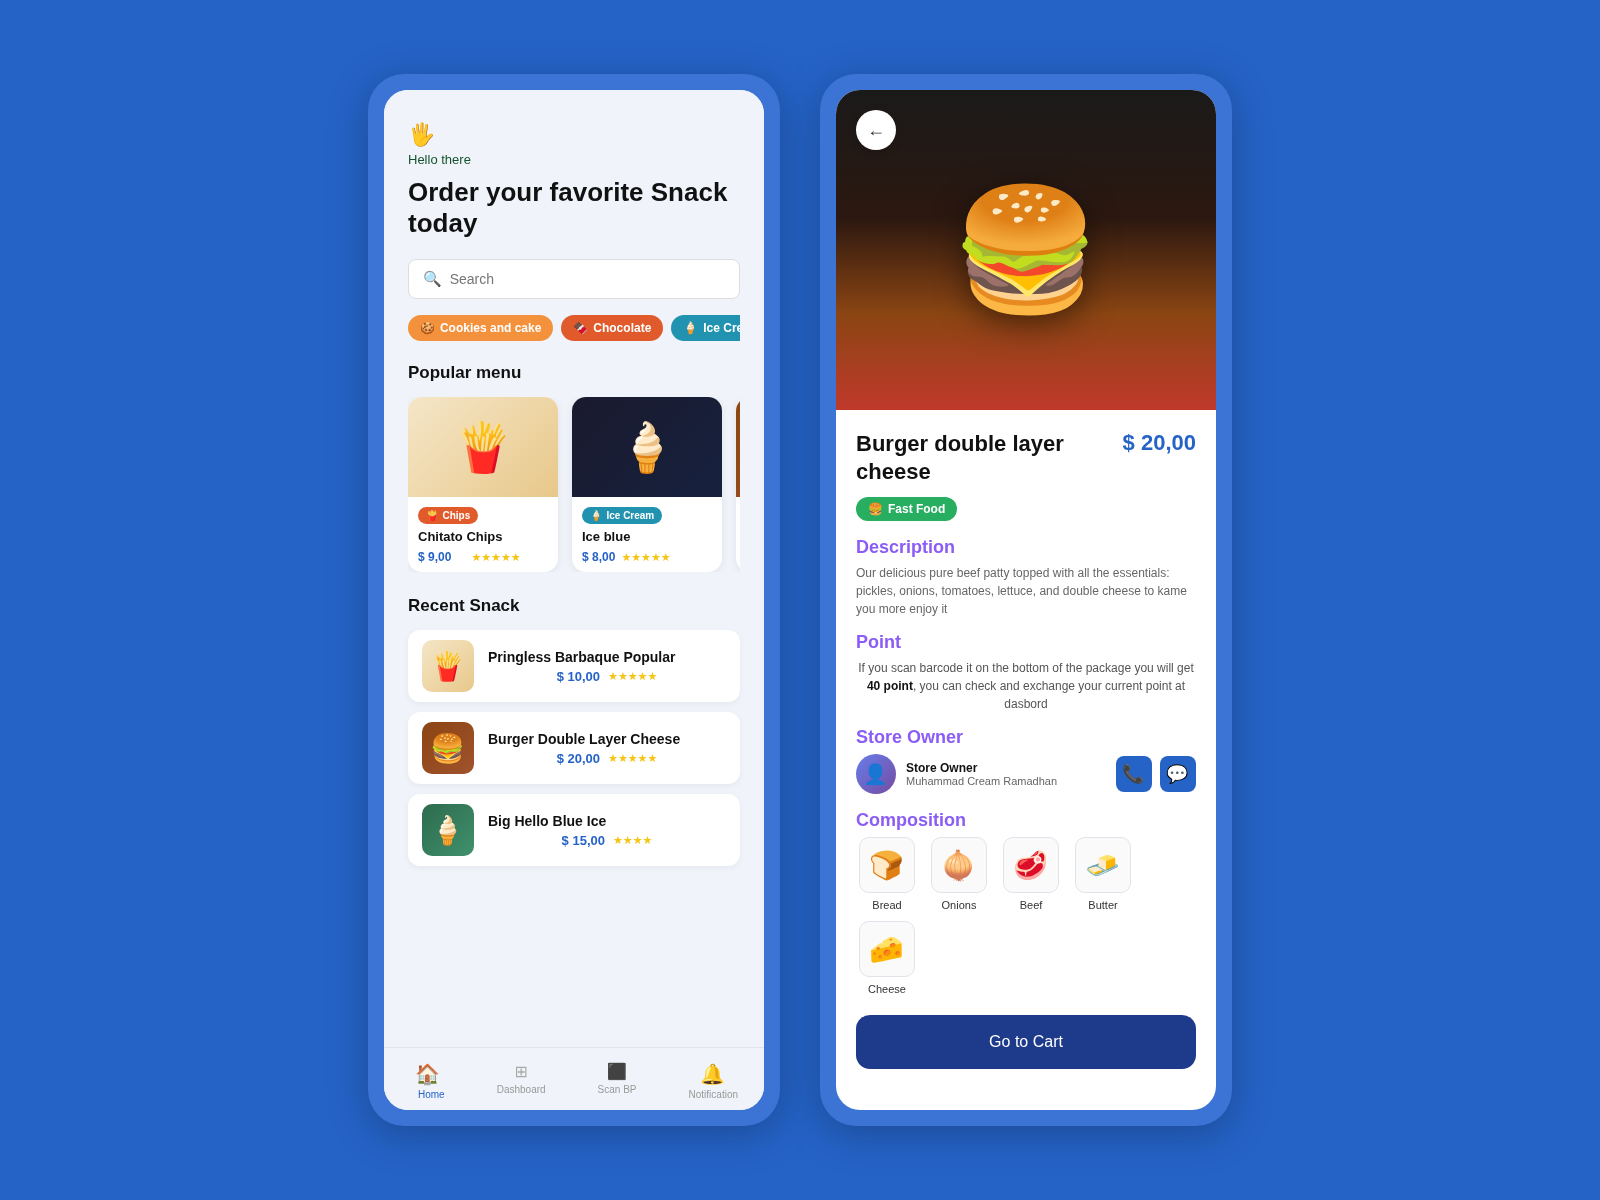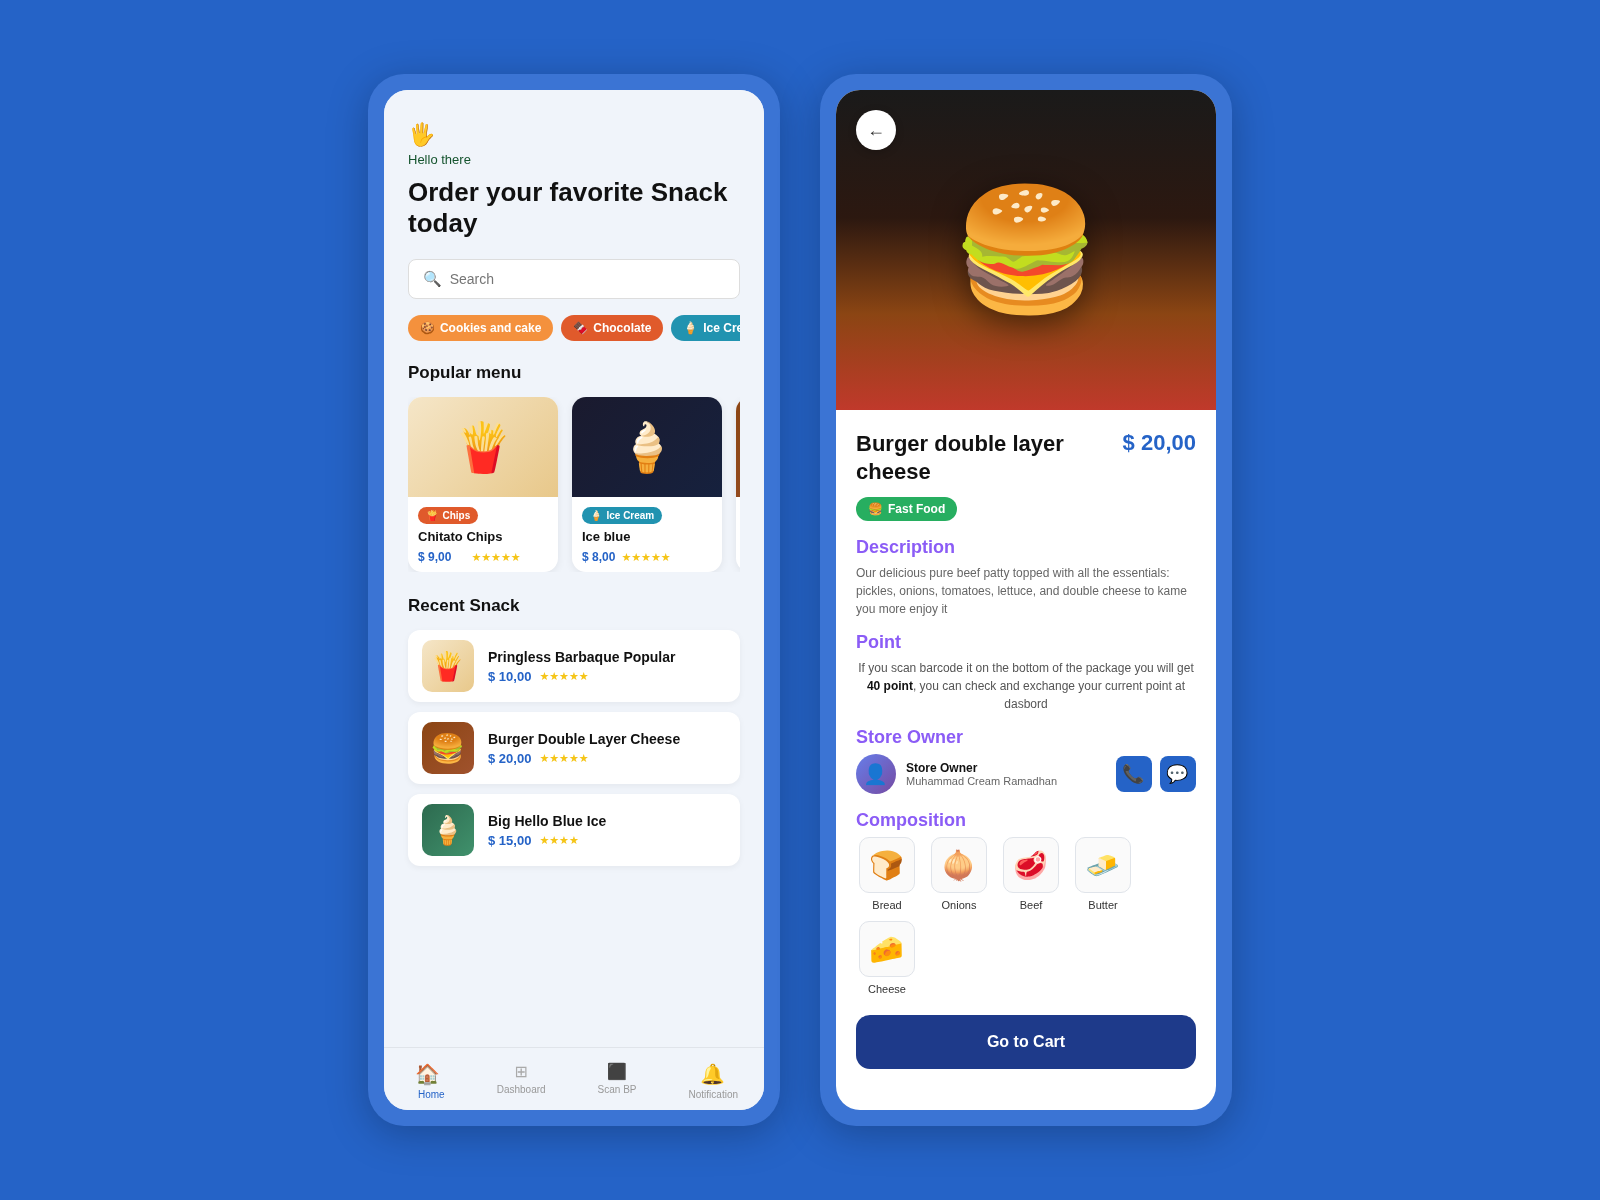--- a/index.html
+++ b/index.html
@@ -197,20 +197,21 @@
     .recent-name {
       font-size: 14px;
       font-weight: 700;
       color: #111;
       margin-bottom: 4px;
     }
     .recent-bottom {
       display: flex;
       align-items: center;
       gap: 8px;
+      justify-content: center;
     }
     .recent-price {
       color: #2563c7;
       font-size: 13px;
       font-weight: 600;
     }
 
     
     .bottom-nav {
       display: flex;
@@ -399,21 +400,21 @@
       text-align: center;
     }
 
     .go-to-cart-btn {
       display: flex;
       align-items: center;
       justify-content: center;
       background: #1e3a8a;
       color: #fff;
       font-size: 16px;
-      font-weight: 700;
+      font-weight: 400;
       padding: 18px;
       border-radius: 14px;
       cursor: pointer;
       margin: 0 0 20px;
     }
 
     
     .detail-content::-webkit-scrollbar { display: none; }
   </style>
 </head>

